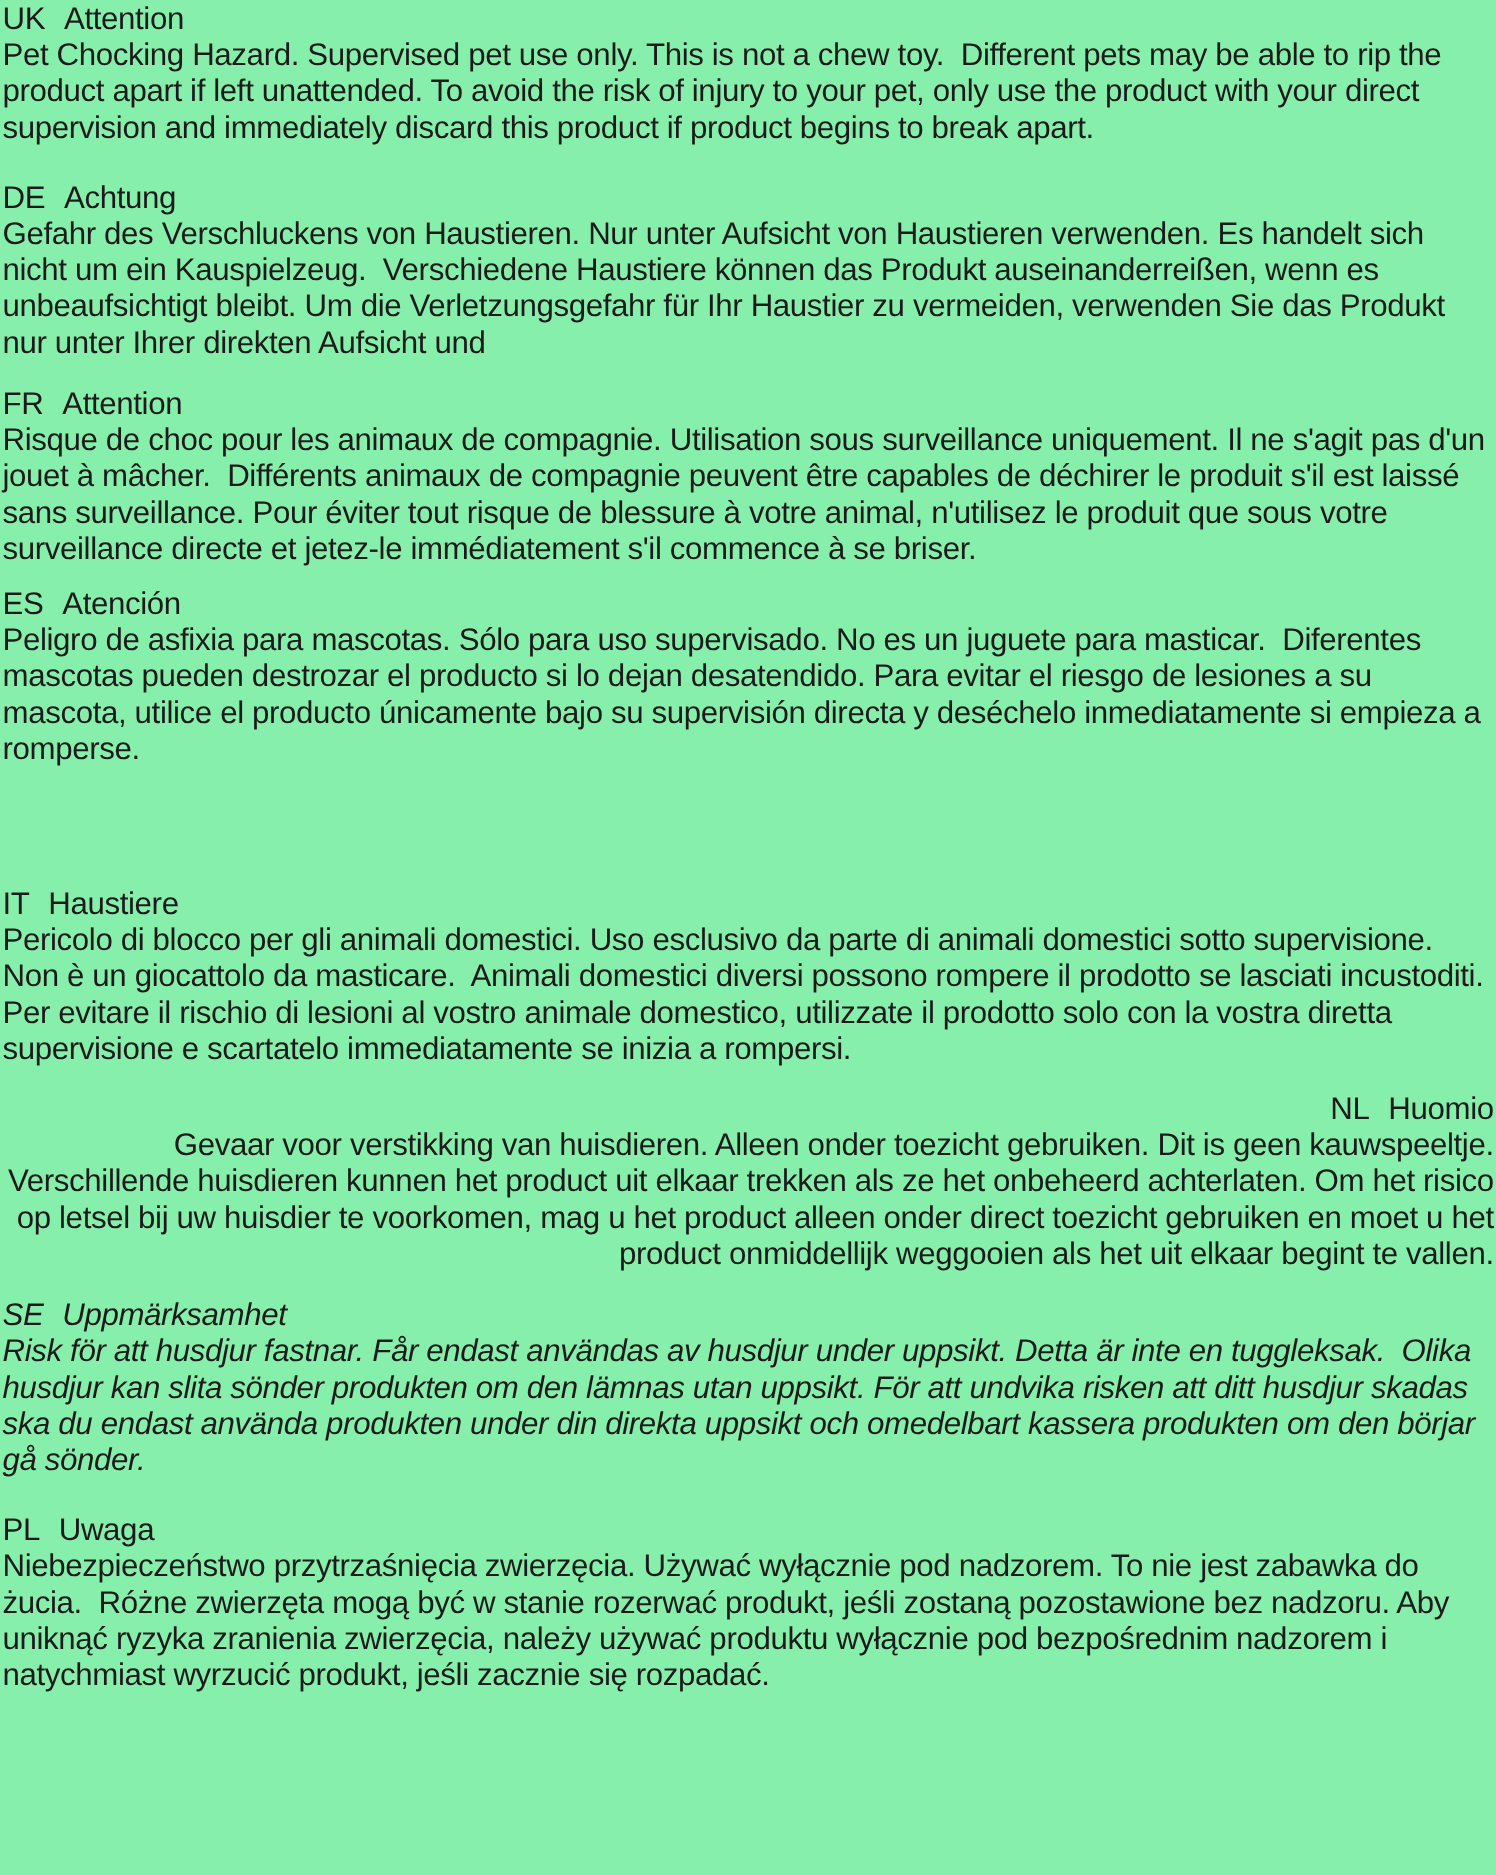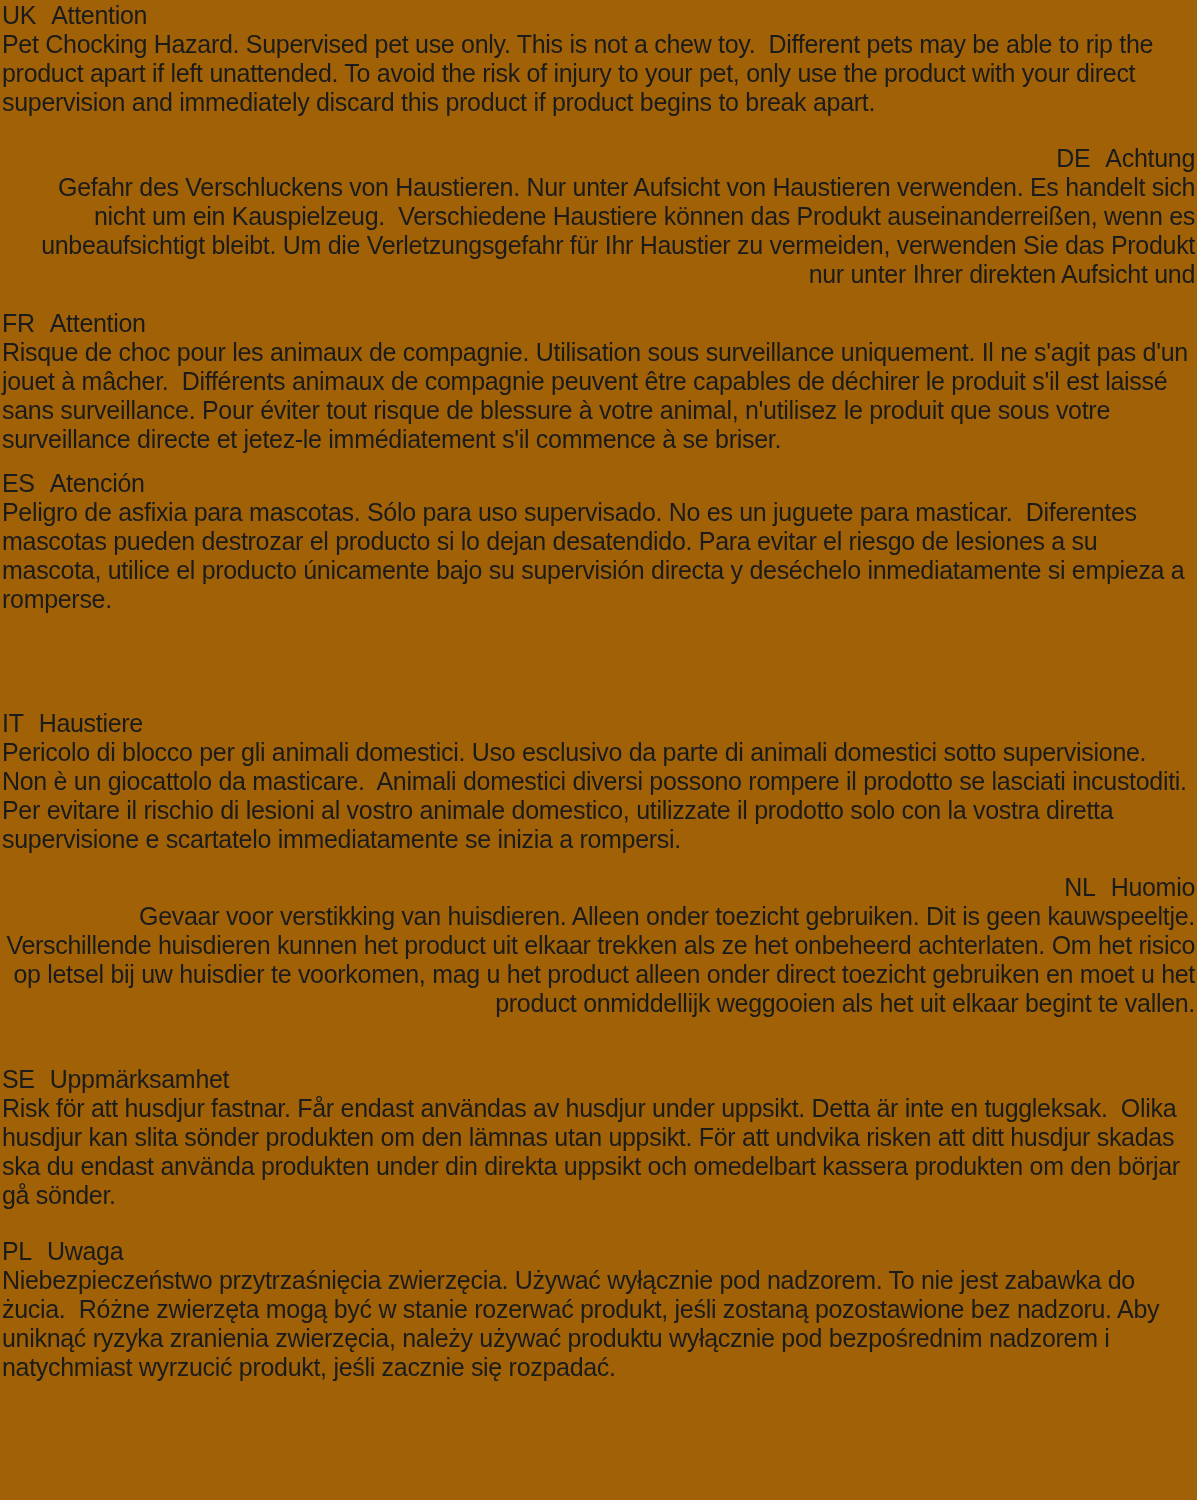--- a/index.html
+++ b/index.html
@@ -6,21 +6,21 @@
   html, body {
     margin: 0;
     padding: 0;
     background: #ffffff;
   }
   .doc {
     width: 1197px;
     min-height: 1500px;
     box-sizing: border-box;
     padding: 1px 2px 10px 2px;
-    background: #a16207;
+    background: #86efac;
     color: #1b1b1b;
     font-family: "Liberation Sans", "DejaVu Sans", sans-serif;
     font-size: 25px;
     line-height: 29px;
     letter-spacing: -0.3px;
   }
   section.warn-section {
     margin: 0;
     padding: 0;
   }
@@ -33,26 +33,26 @@
   }
   .warn-heading .lang-code {
     display: inline-block;
     margin-right: 15px;
   }
   .warn-body {
     margin: 0;
     white-space: pre-wrap;
   }
   
-  #sec-de { margin-top: 27px; text-align: right; }
+  #sec-de { margin-top: 27px; }
   #sec-fr { margin-top: 20px; }
   #sec-es { margin-top: 15px; }
   #sec-it { margin-top: 95px; }  
   #sec-nl { margin-top: 19px; text-align: right; }
-  #sec-se { margin-top: 47px; }
+  #sec-se { margin-top: 20px; font-style: italic; }
   #sec-pl { margin-top: 27px; }
 </style>
 </head>
 <body>
 
 <main class="doc">
 
   <section class="warn-section" id="sec-uk">
     <h2 class="warn-heading"><span class="lang-code">UK</span><span class="lang-title">Attention</span></h2>
     <p class="warn-body">Pet Chocking Hazard. Supervised pet use only. This is not a chew toy.  Different pets may be able to rip the product apart if left unattended. To avoid the risk of injury to your pet, only use the product with your direct supervision and immediately discard this product if product begins to break apart.</p>

